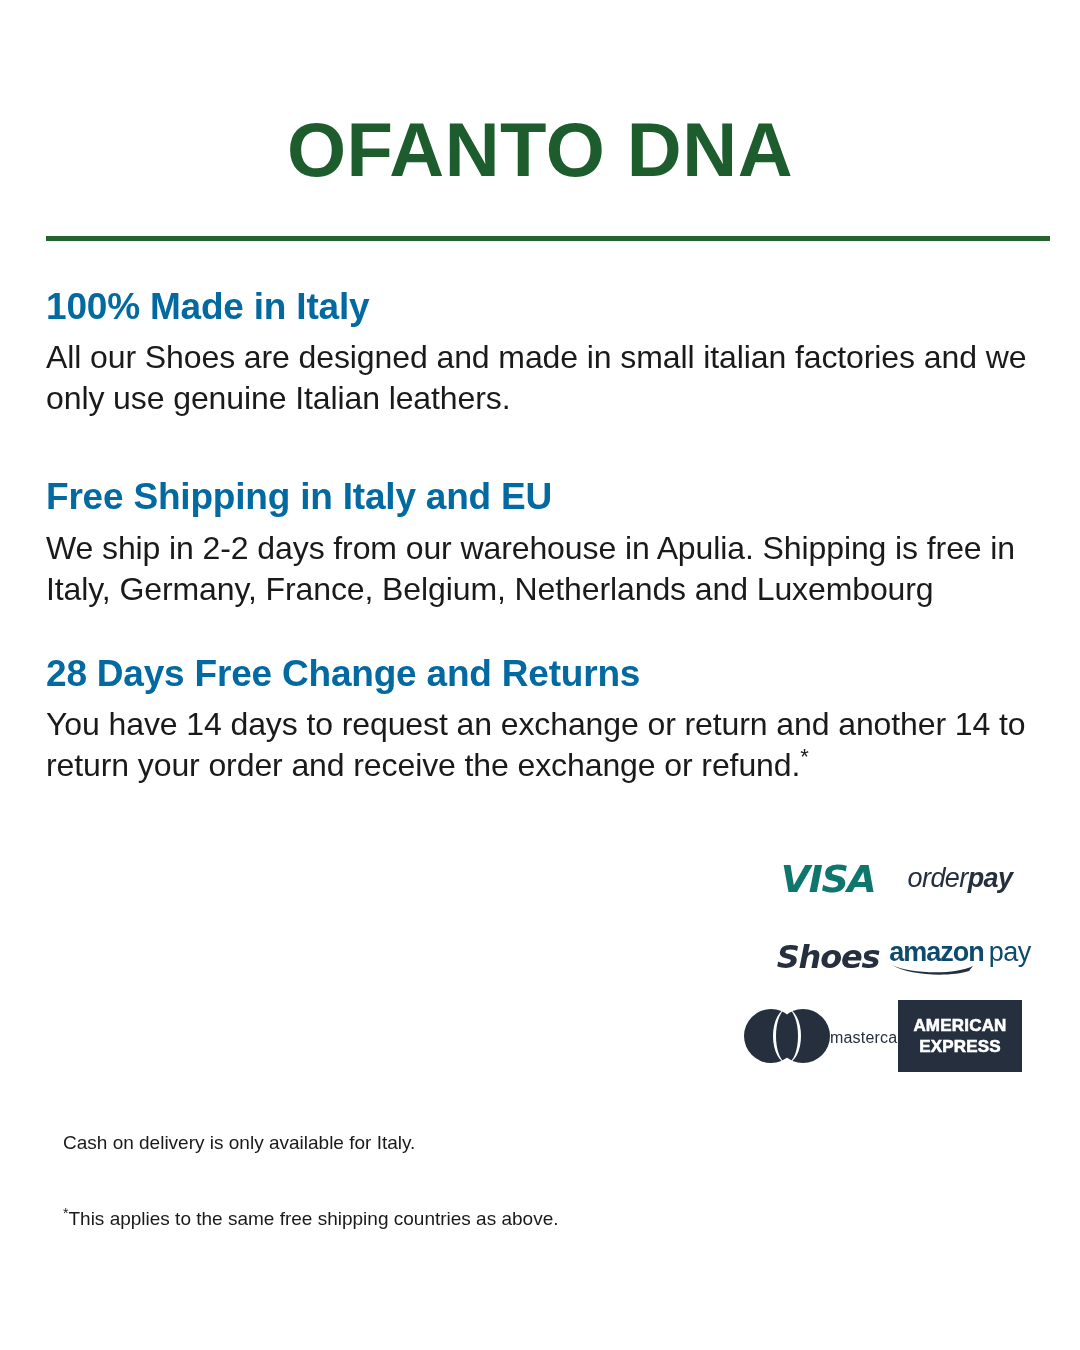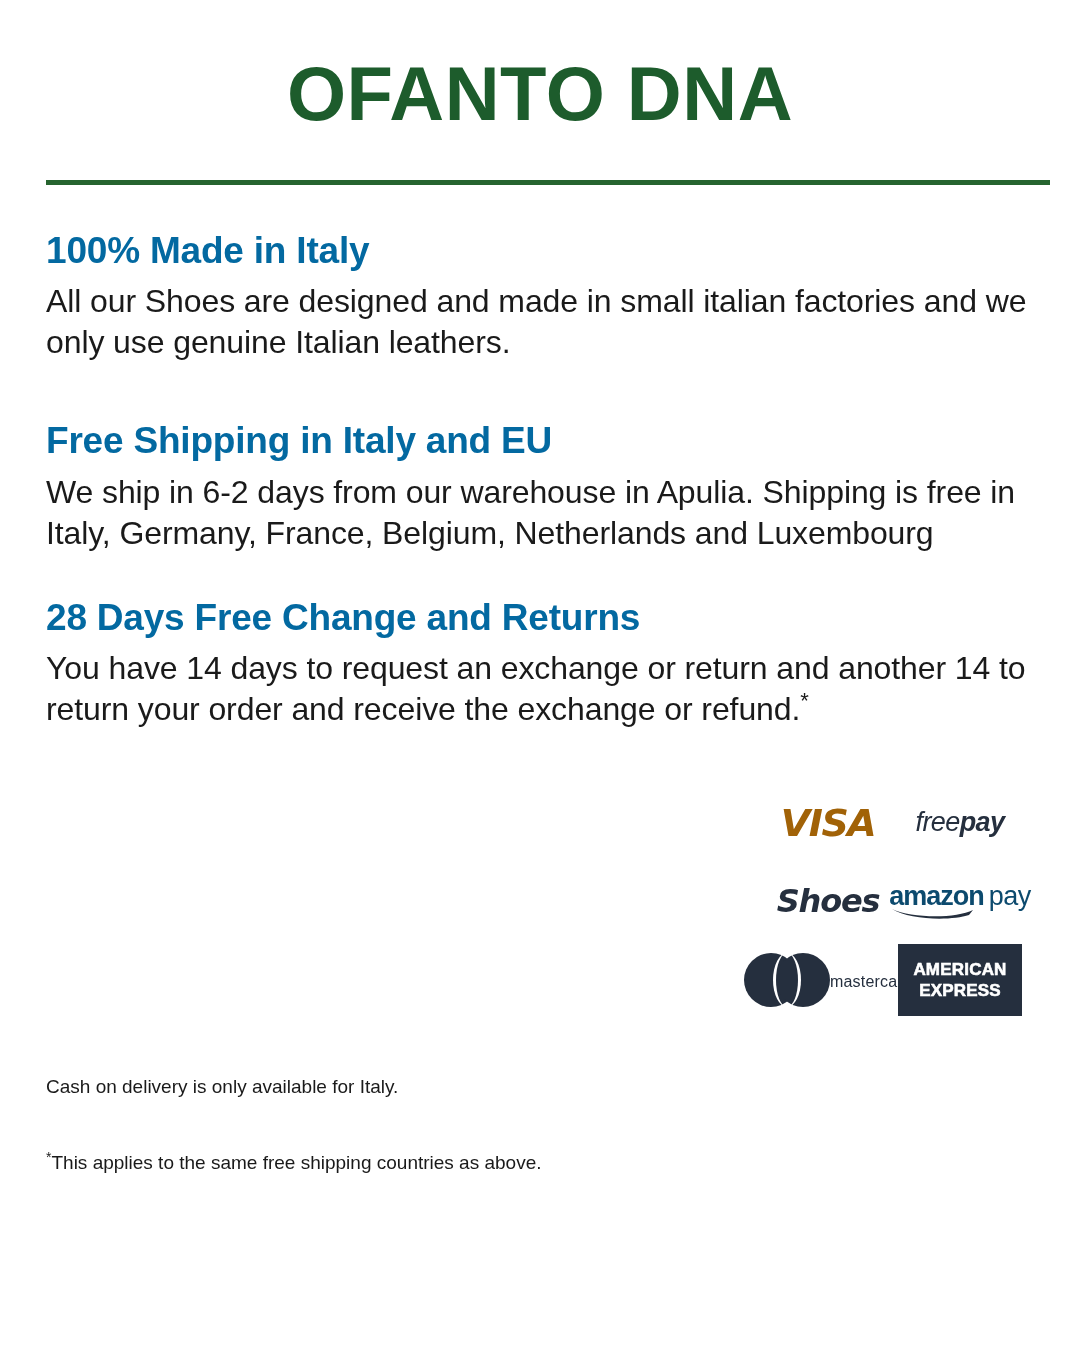--- a/index.html
+++ b/index.html
@@ -20,21 +20,21 @@
   .page {
     width: 1080px;
     height: 1350px;
     box-sizing: border-box;
     padding: 0 46px;
     position: relative;
   }
 
   
   .title-wrap {
-    padding-top: 56px;
+    padding-top: 112px;
   }
   .page-title {
     font-size: 76px;
     line-height: 1.0;
     font-weight: bold;
     color: #1d5c2c;
     text-align: center;
     letter-spacing: 0.5px;
     margin: 0;
   }
@@ -100,21 +100,21 @@
     margin-right: 8px;
   }
   .logo-cell { display: flex; align-items: center; justify-content: center; width: 100%; height: 100%; }
 
   .mk-visa {
     font-family: "DejaVu Sans", sans-serif;
     font-weight: bold;
     font-style: italic;
     font-size: 38px;
     letter-spacing: -1.5px;
-    color: #a16207;
+    color: #0f766e;
   }
   .mk-postepay {
     font-family: "Liberation Sans", sans-serif;
     font-style: italic;
     font-size: 27px;
     color: #252f3e;
     letter-spacing: -0.6px;
     white-space: nowrap;
   }
   .mk-postepay .b { font-weight: bold; }
@@ -214,21 +214,21 @@
     letter-spacing: 0.2px;
     -webkit-text-stroke: 0.6px #ffffff;
   }
 
   
   .fine-print {
     font-size: 19px;
     font-weight: 300;
     color: #1a1a1a;
     letter-spacing: 0;
-    margin: 0;
+    margin: 17px;
   }
   .note-cod  { margin-top: 56px; }
   .note-star { margin-top: 54px; }
   .note-star .ast {
     font-size: 14px;
     vertical-align: super;
     line-height: 0;
   }
 </style>
 </head>
@@ -243,42 +243,42 @@
 
   <div class="sections">
 
     <div class="section sec-made">
       <h2 class="section-heading">100% Made in Italy</h2>
       <p class="section-body">All our Shoes are designed and made in small italian factories and we only use genuine Italian leathers.</p>
     </div>
 
     <div class="section sec-shipping">
       <h2 class="section-heading">Free Shipping in Italy and EU</h2>
-      <p class="section-body">We ship in 6-2 days from our warehouse in Apulia. Shipping is free in Italy, Germany, France, Belgium, Netherlands and Luxembourg</p>
+      <p class="section-body">We ship in 2-2 days from our warehouse in Apulia. Shipping is free in Italy, Germany, France, Belgium, Netherlands and Luxembourg</p>
     </div>
 
     <div class="section sec-returns">
       <h2 class="section-heading">28 Days Free Change and Returns</h2>
       <p class="section-body"><span>You have 14 days to request an exchange or return and another 14 to return your order and receive the exchange or refund.</span><span class="ast">*</span></p>
     </div>
 
     <div class="section sec-payments">
       <div class="payments-row">
 
         <div class="payments-text">
         </div>
 
         <div class="logo-grid">
 
           <div class="logo-cell">
             <span class="mk-visa">VISA</span>
           </div>
 
           <div class="logo-cell">
-            <span class="mk-postepay"><span>free</span><span class="b">pay</span></span>
+            <span class="mk-postepay"><span>order</span><span class="b">pay</span></span>
           </div>
 
           <div class="logo-cell">
             <span class="mk-paypal">Shoes</span>
           </div>
 
           <div class="logo-cell">
             <span class="mk-amazon">
               <span class="az">amazon</span><span class="pz">pay</span>
               <svg class="swoosh" viewBox="0 0 86 12">

